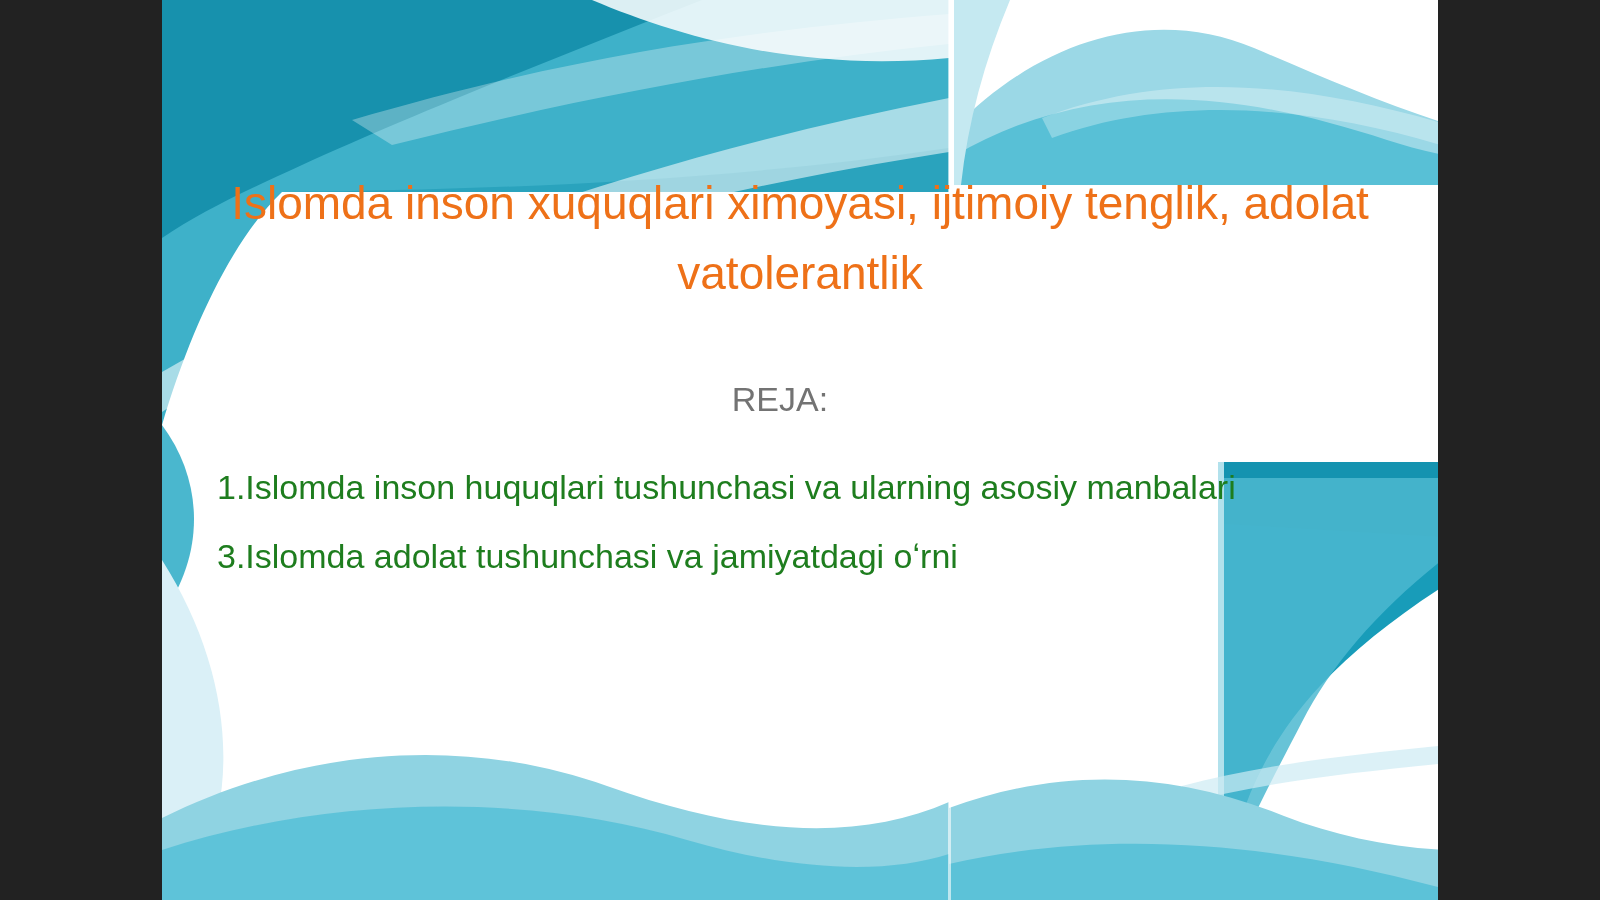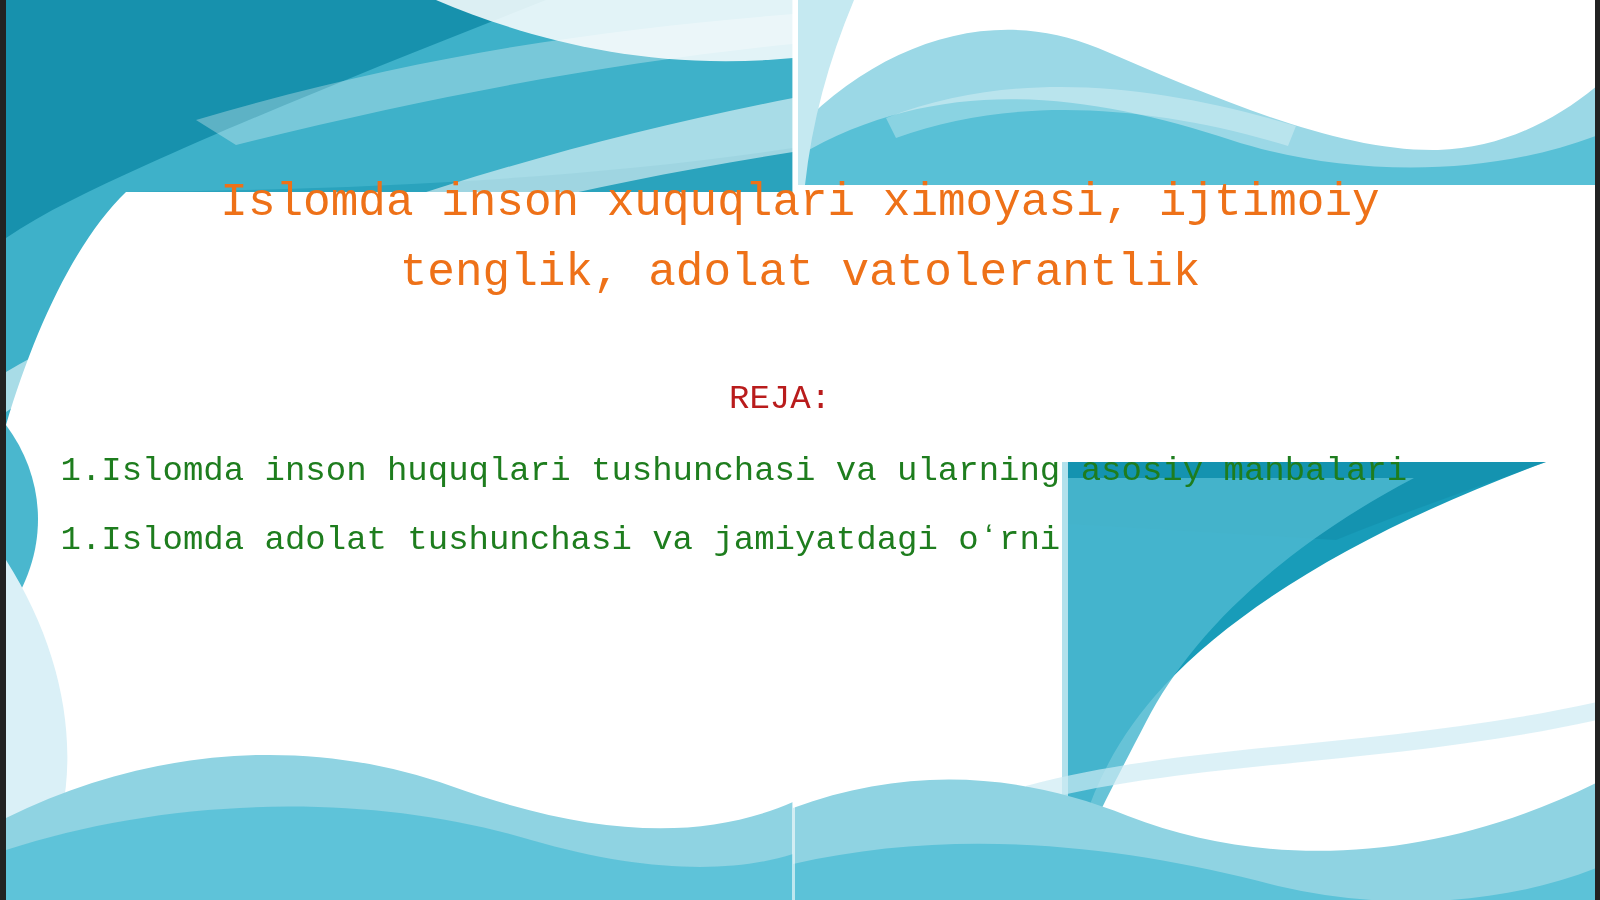--- a/index.html
+++ b/index.html
@@ -1,46 +1,46 @@
 <!DOCTYPE html>
 <html><head>
 <meta charset="utf-8">
 <style>
   html,body{margin:0;padding:0;background:#222;}
   .slide{
     position:relative;
-    width:1589px;height:900px;
+    width:1276px;height:900px;
     background:#ffffff;
     overflow:hidden;
-    font-family:Liberation Mono, monospace;
+    font-family:Liberation Sans, sans-serif;
     margin:0 auto;
   }
   .bg{position:absolute;left:0;top:0;width:1600px;height:900px;}
   .content{position:relative;z-index:2;}
   .title{
     margin:0 auto;
     padding-top:168px;
     max-width:1220px;
     text-align:center;
     font-size:46px;
     line-height:1.53;
     font-weight:400;
     color:#EE7118;
   }
   .reja{
     margin-top:70px;
     text-align:center;
     font-size:34px;
     line-height:40px;
-    color:#b91c1c;
+    color:#737373;
     padding-right:80px;
     margin-left:40px;
   }
   .plan-list{
-    margin-top:32px;
+    margin-top:48px;
     padding-left:55px;
   }
   .plan-item{
     font-size:34px;
     line-height:40px;
     color:#1E7D1E;
     margin-bottom:29px;
     white-space:nowrap;
   }
 </style>
@@ -81,17 +81,17 @@
     <rect x="786" y="0" width="3" height="900" fill="#FFFFFF" opacity="0.6"></rect>
   </svg>
 
   <div class="content">
     <h1 class="title">Islomda inson xuquqlari ximoyasi, ijtimoiy tenglik, adolat vatolerantlik</h1>
 
     <div class="reja">REJA:</div>
 
     <div class="plan-list">
       <div class="plan-item">1.Islomda inson huquqlari tushunchasi va ularning asosiy manbalari</div>
-      <div class="plan-item">1.Islomda adolat tushunchasi va jamiyatdagi oʻrni</div>
+      <div class="plan-item">3.Islomda adolat tushunchasi va jamiyatdagi oʻrni</div>
     </div>
   </div>
 
 </div>
 
 </body></html>

